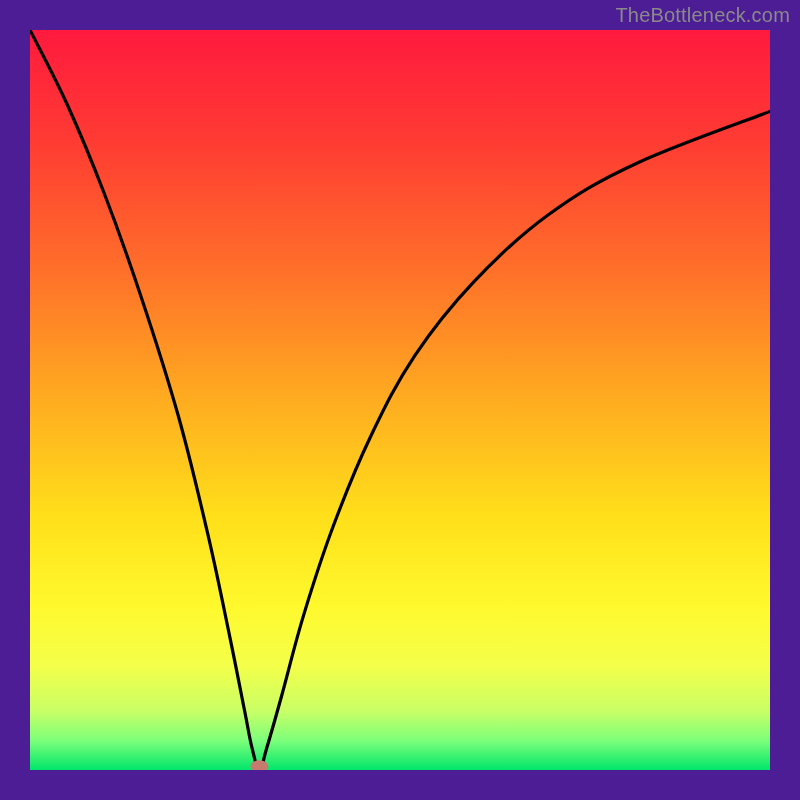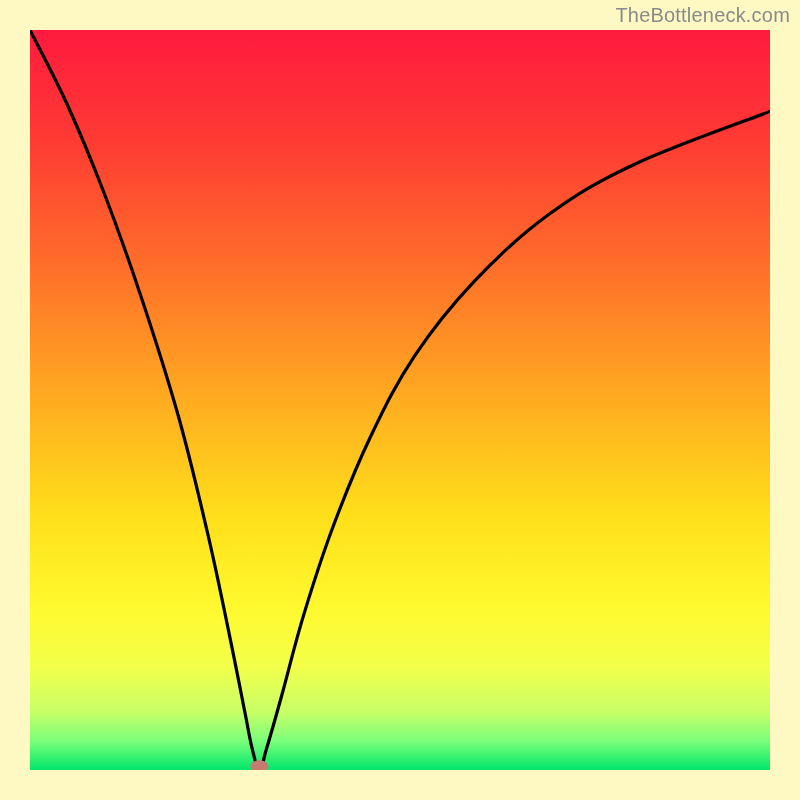--- a/index.html
+++ b/index.html
@@ -9,21 +9,21 @@
     height: 800px;
     background: #000;
     overflow: hidden;
   }
   .frame {
     position: absolute;
     left: 0;
     top: 0;
     width: 800px;
     height: 800px;
-    background: #fef9c3;
+    background: #4c1d95;
   }
   .plot-area {
     position: absolute;
     left: 30px;
     top: 30px;
     width: 740px;
     height: 740px;
     overflow: hidden;
   }
   .gradient {

